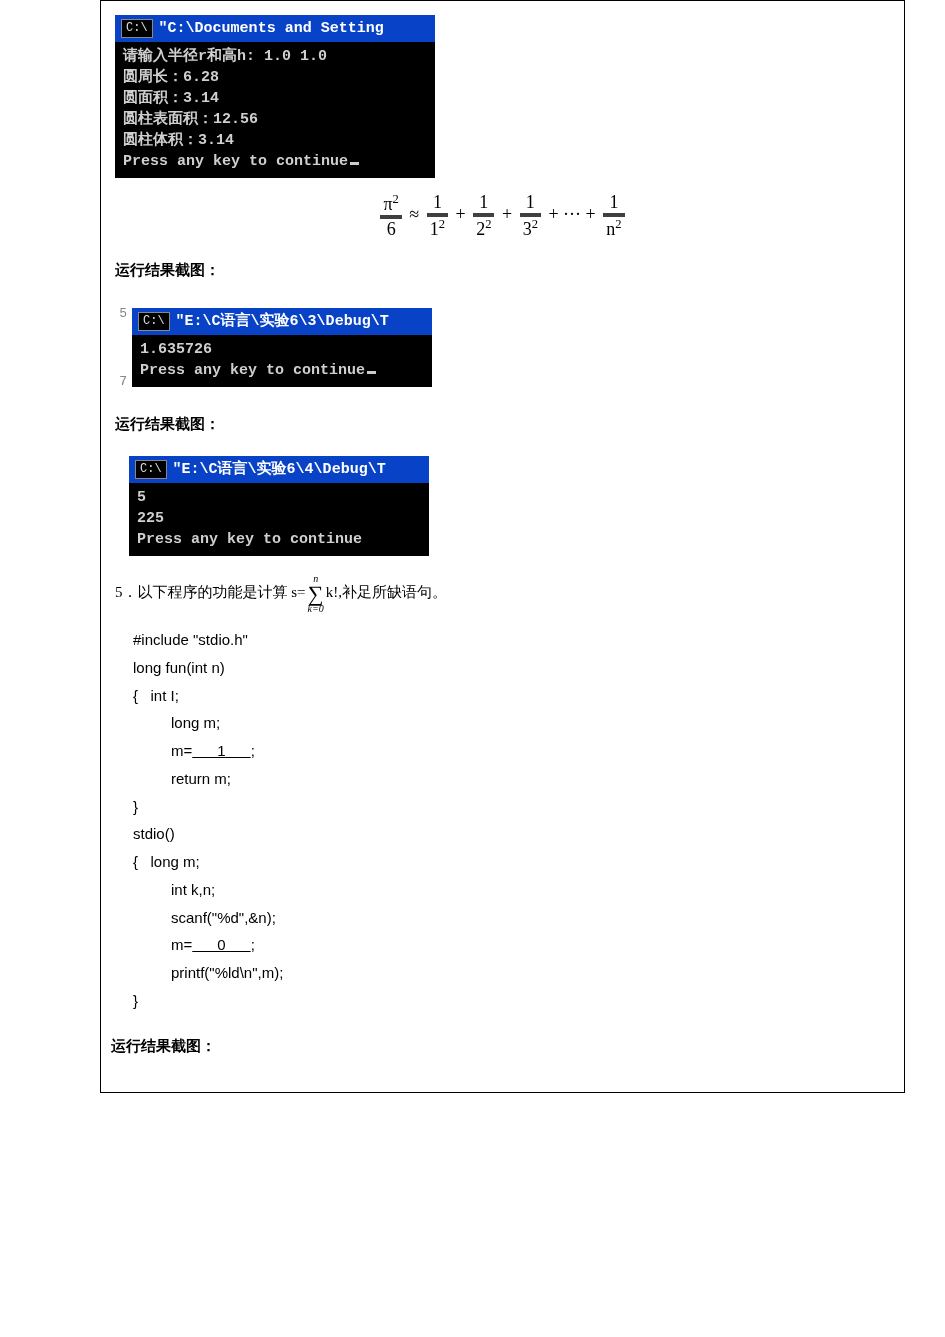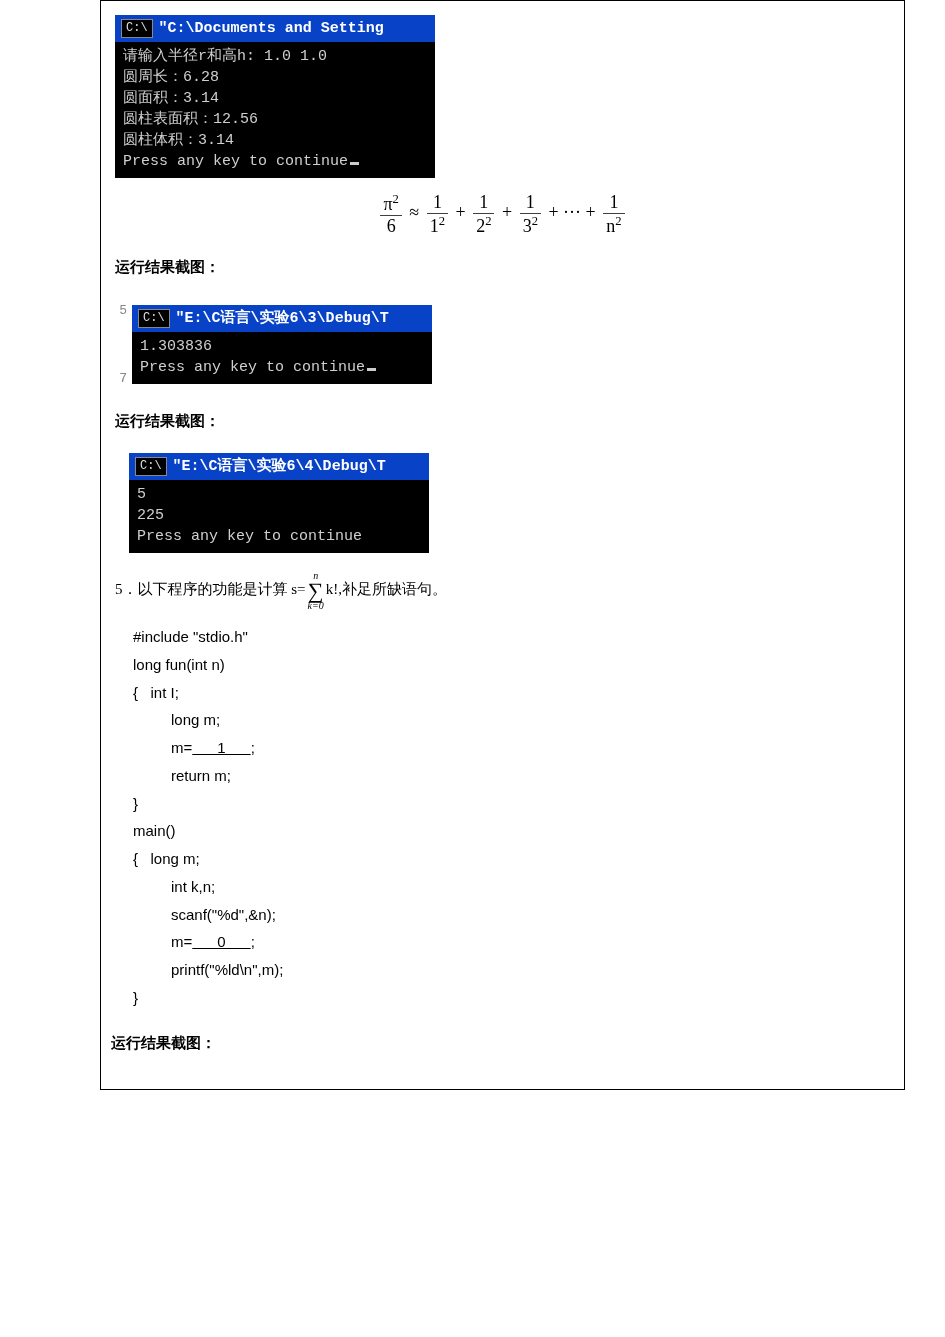--- a/index.html
+++ b/index.html
@@ -41,21 +41,21 @@
     color: #ddd;
     font-size: 12px;
     padding: 0 4px;
     border: 1px solid #888;
     font-family: "Courier New", monospace;
     font-weight: normal;
   }
   .console .body {
     padding: 4px 8px 6px 8px;
     white-space: pre;
-    font-weight: normal;
+    font-weight: bold;
   }
   .console.small { width: 300px; }
   .cursor { background:#ccc; display:inline-block; width:9px; height:3px; vertical-align:baseline; margin-left:2px;}
 
   .para {
     margin: 18px 0 12px 0;
     line-height: 1.9;
   }
   .result-label {
     font-family: Liberation Mono, monospace;
@@ -68,21 +68,21 @@
     font-family: "Times New Roman", serif;
     font-size: 18px;
     margin: 14px 0 18px 0;
   }
   .frac {
     display: inline-block;
     vertical-align: middle;
     text-align: center;
     margin: 0 3px;
   }
-  .frac .num { display:block; border-bottom:1px solid #404040; padding: 0 3px; line-height:1.15;}
+  .frac .num { display:block; border-bottom:4px solid #404040; padding: 0 3px; line-height:1.15;}
   .frac .den { display:block; padding: 0 3px; line-height:1.15;}
   sup { font-size: 0.7em; }
 
   .inline-formula {
     font-family: "Times New Roman", serif;
     font-style: normal;
   }
   .sum-sym {
     display:inline-flex; flex-direction:column; align-items:center;
     vertical-align: middle;
@@ -153,21 +153,21 @@
     <div style="display:flex;flex-direction:column;justify-content:space-between;padding:4px 2px 4px 0;">
       <span class="side-num">5</span>
       <span style="flex:1"></span>
       <span class="side-num">7</span>
     </div>
     <div class="console small">
       <div class="titlebar">
         <span class="cx">C:\</span>
         <span>"E:\C语言\实验6\3\Debug\T</span>
       </div>
-      <div class="body"><span>1.303836
+      <div class="body"><span>1.635726
 Press any key to continue</span><span class="cursor"></span></div>
     </div>
   </div>
 
 
   <div class="result-label">运行结果截图：</div>
 
   <div class="console small" style="margin-left:14px;">
     <div class="titlebar">
       <span class="cx">C:\</span>
@@ -187,21 +187,21 @@
   </div>
 
   <div class="code">
     <div>#include "stdio.h"</div>
     <div>long fun(int n)</div>
     <div><span>{</span>&nbsp;&nbsp;&nbsp;<span>int I;</span></div>
     <div class="indent">long m;</div>
     <div class="indent"><span>m=</span><span class="blank">      1      </span><span>;</span></div>
     <div class="indent">return m;</div>
     <div>}</div>
-    <div>main()</div>
+    <div>stdio()</div>
     <div><span>{</span>&nbsp;&nbsp;&nbsp;<span>long m;</span></div>
     <div class="indent">int k,n;</div>
     <div class="indent">scanf("%d",&amp;n);</div>
     <div class="indent"><span>m=</span><span class="blank">      0      </span><span>;</span></div>
     <div class="indent">printf("%ld\n",m);</div>
     <div>}</div>
   </div>
 
   <div class="result-label" style="margin-left:-4px;">运行结果截图：</div>
 

